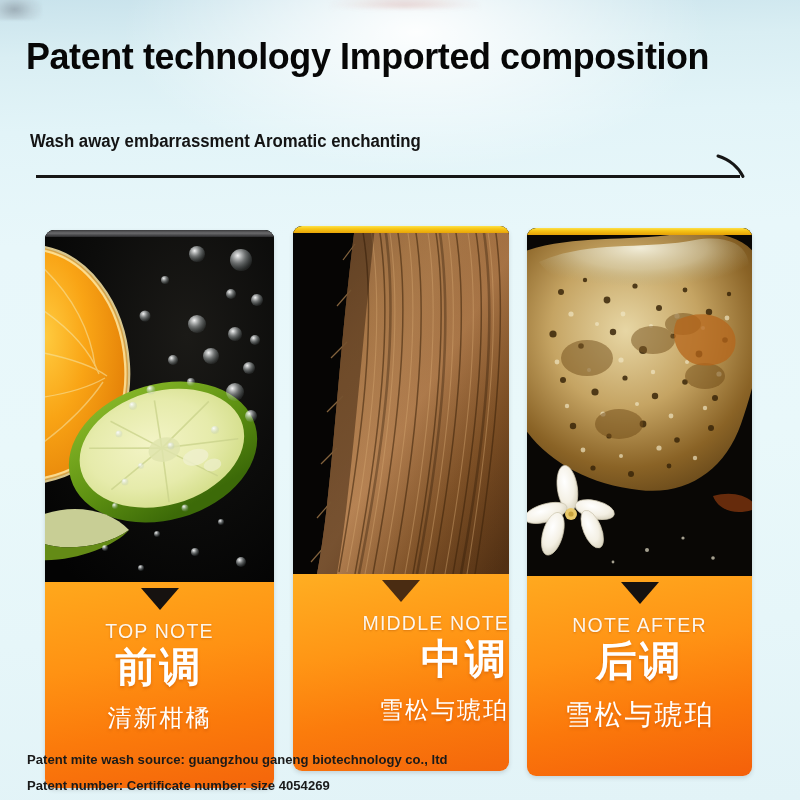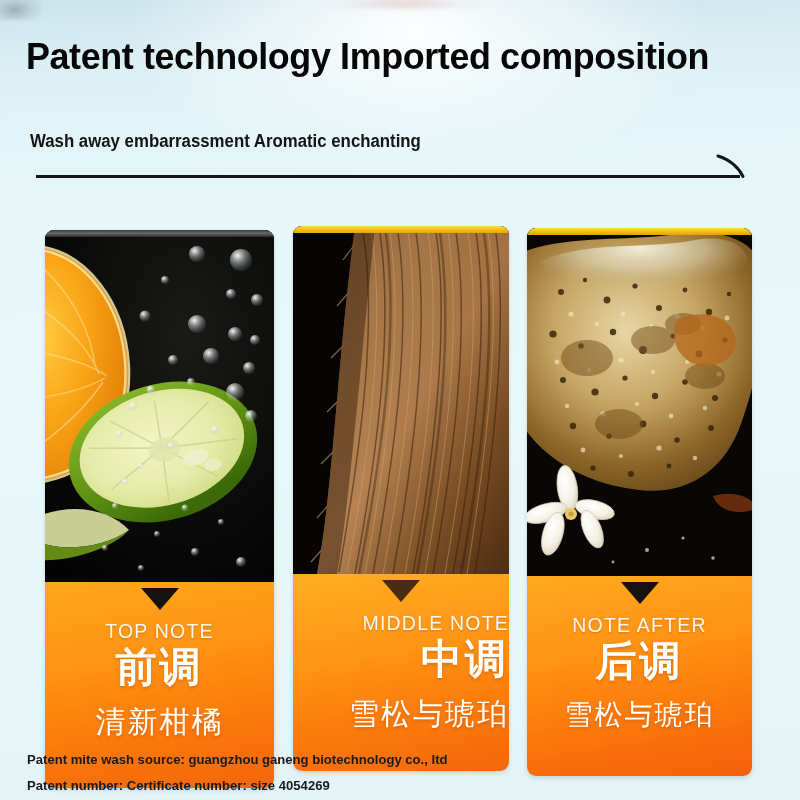--- a/index.html
+++ b/index.html
@@ -133,21 +133,21 @@
     font-size: 41px;
     font-weight: 700;
     letter-spacing: 3px;
     color: #ffffff;
     text-shadow: 0 2px 3px rgba(160,60,0,0.30);
   }
   .note-sub {
     position: absolute;
     left: 0; right: 0;
     top: 120px;
-    font-size: 30px;
+    font-size: 24px;
     font-weight: 400;
     letter-spacing: 2px;
     color: #ffffff;
     text-shadow: 0 2px 3px rgba(160,60,0,0.30);
   }
 
   .footline {
     position: absolute;
     left: 27px;
     font-size: 13.5px;

